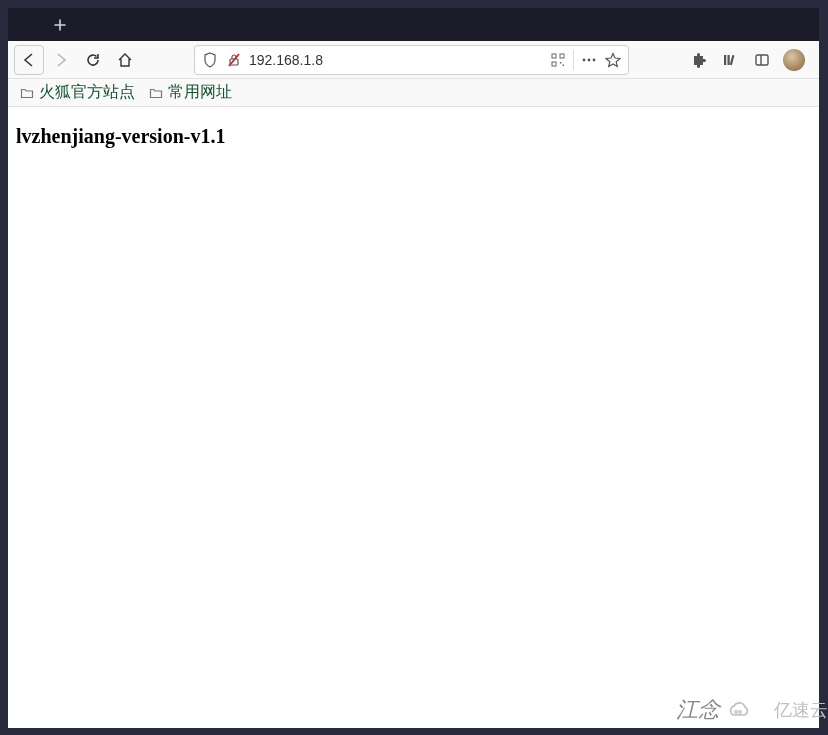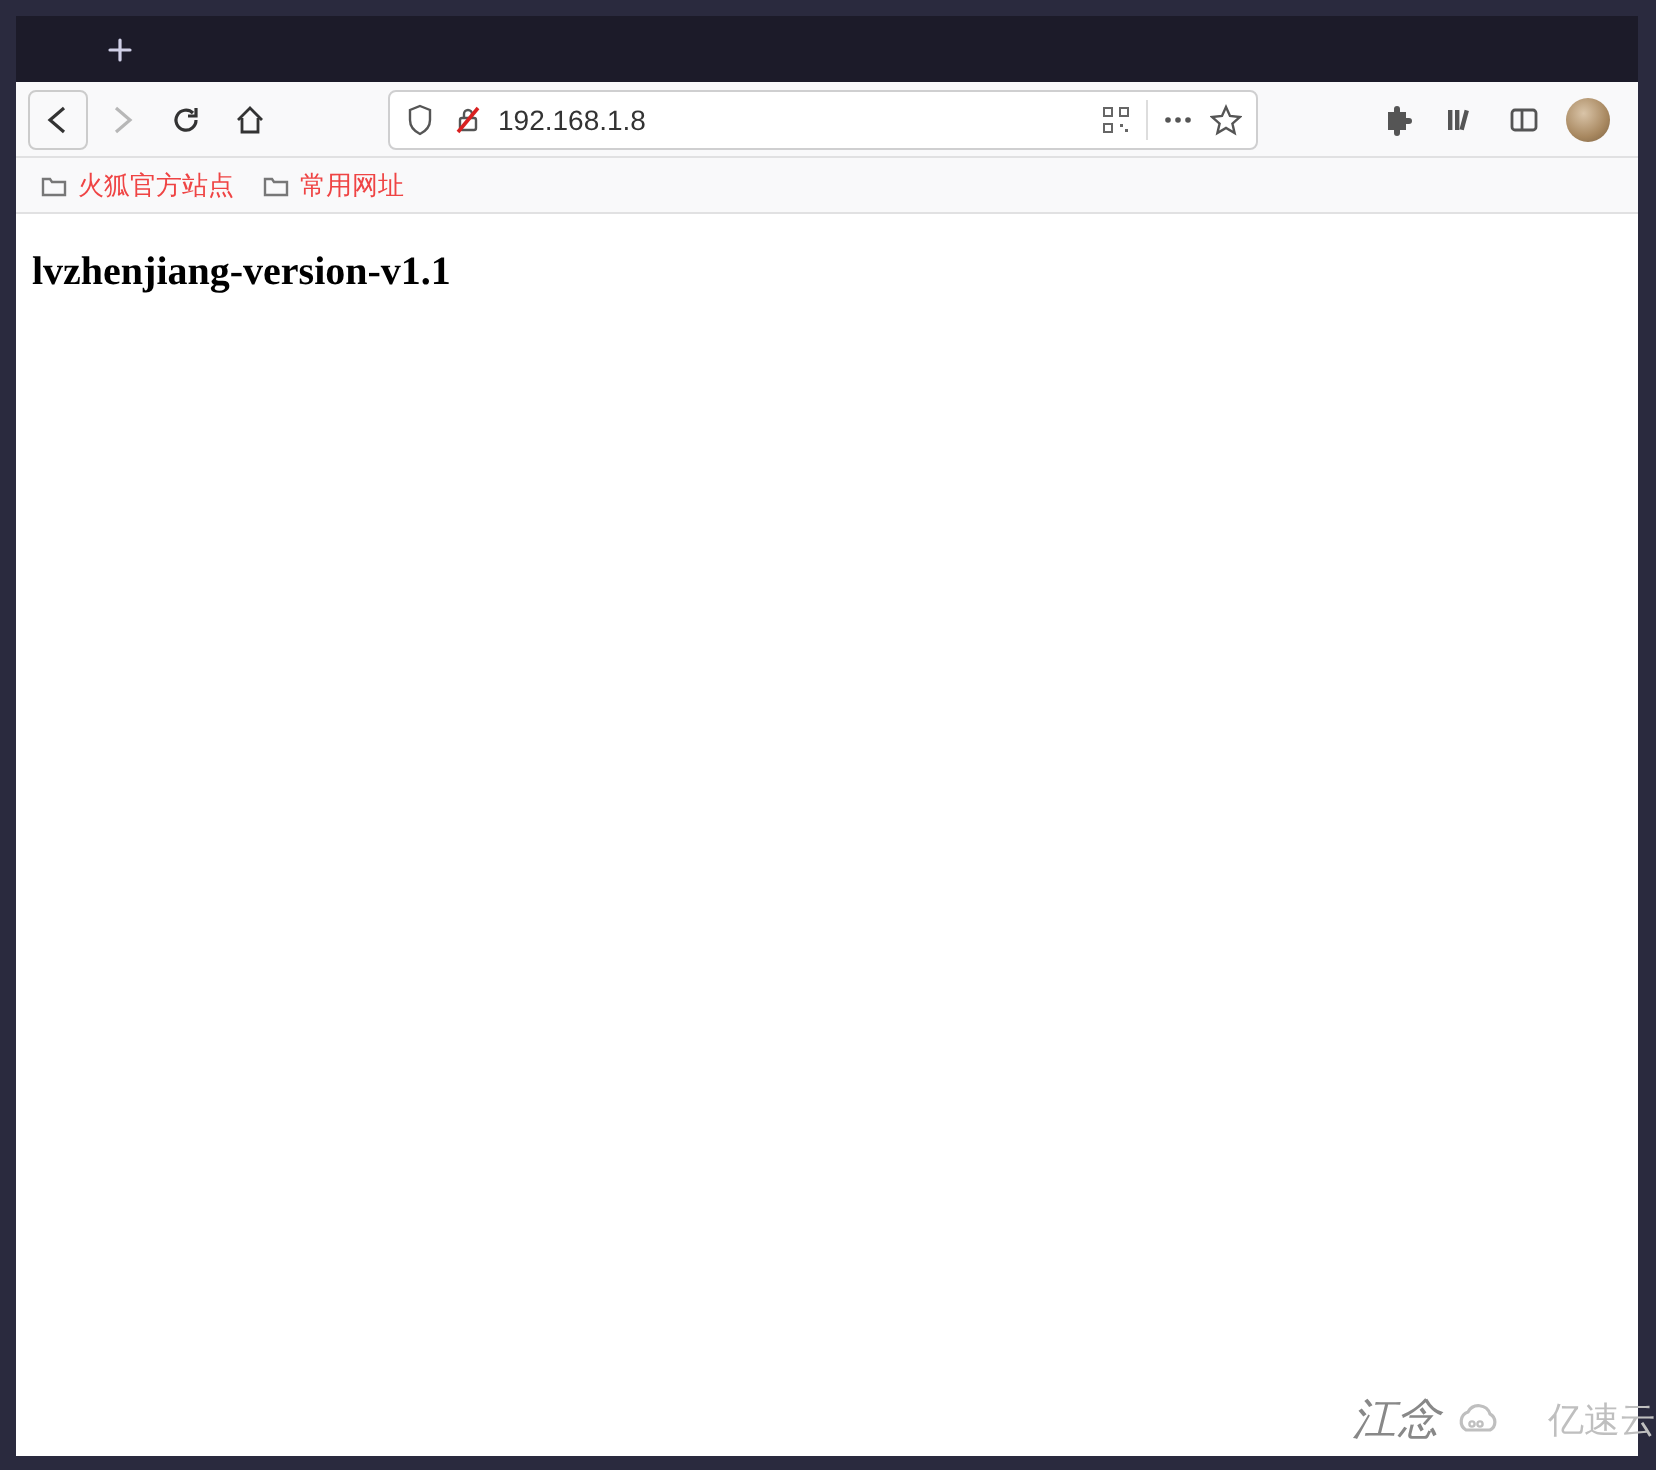--- a/index.html
+++ b/index.html
@@ -72,22 +72,22 @@
     .toolbar-right { display:flex; align-items:center; gap:2px; padding-right:4px;}
     .avatar { width:22px; height:22px; border-radius:50%; background: radial-gradient(circle at 40% 35%, #d9c4a8 0%, #a88860 60%, #7a6040 100%); }
     .bookmarks-bar {
       height: 28px;
       background: #f9f9fa;
       display:flex;
       align-items:center;
       padding: 0 12px;
       gap: 14px;
       border-bottom: 1px solid #e1e1e2;
-      font-size: 13px;
-      color: #ef4444;
+      font-size: 16px;
+      color: #14532d;
     }
     .bookmark-item { display:flex; align-items:center; gap:5px; cursor:pointer; }
     .content-area {
       flex:1;
       background: #fff;
       padding: 18px 8px;
       overflow:auto;
     }
     .content-area h2 {
       font-family: "Times New Roman", serif;

